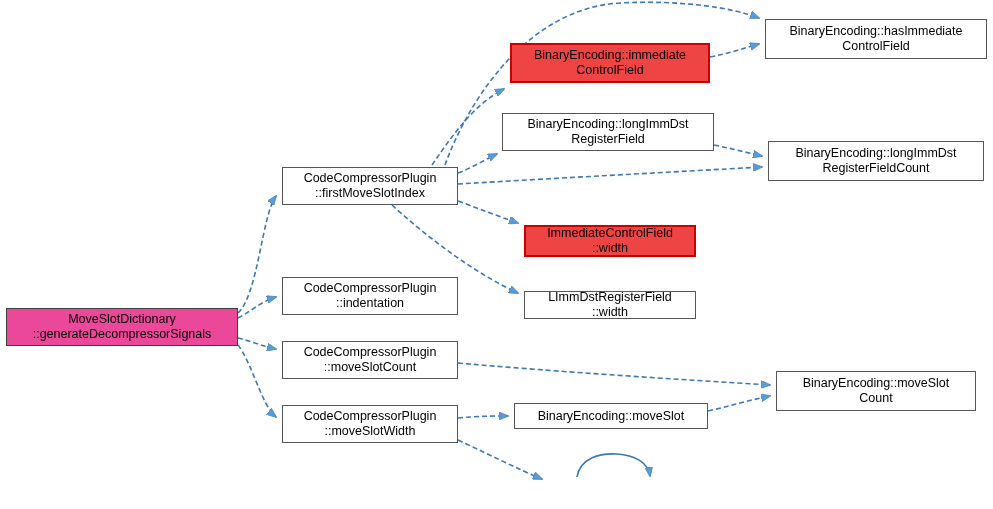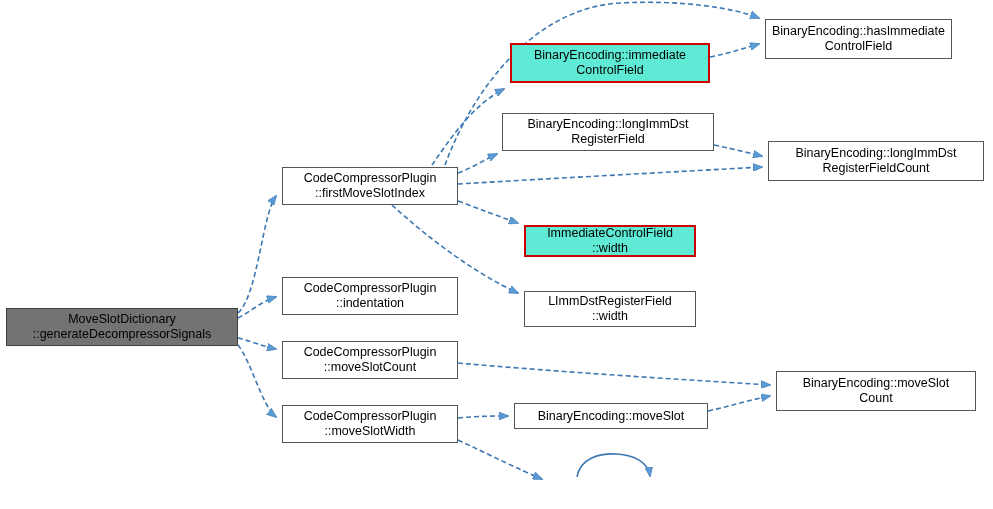--- a/index.html
+++ b/index.html
@@ -21,25 +21,25 @@
     font-size:12.5px;
     line-height:15px;
     color:#000000;
     background:#ffffff;
     border:1px solid #555555;
     white-space:pre-line;
     letter-spacing:0px;
     z-index:5;
   }
   .node.root{
-    background:#737373;
+    background:#ec4899;
     border:1px solid #404040;
   }
   .node.hl{
-    background:#5eead4;
+    background:#ef4444;
     border:2px solid #cc0000;
   }
   .node .lbl{display:block;width:100%;padding:0 3px;}
 </style>
 </head>
 <body>
 
 <div id="canvas">
 
   <svg id="edges" viewBox="0 0 993 509" xmlns="http://www.w3.org/2000/svg">
@@ -119,31 +119,31 @@
   <div class="node" style="left:502px;top:113px;width:212px;height:38px;">
     <span class="lbl">BinaryEncoding::longImmDst
 RegisterField</span>
   </div>
 
   <div class="node hl" style="left:524px;top:225px;width:172px;height:32px;">
     <span class="lbl">ImmediateControlField
 ::width</span>
   </div>
 
-  <div class="node" style="left:524px;top:291px;width:172px;height:36px;">
+  <div class="node" style="left:524px;top:291px;width:172px;height:28px;">
     <span class="lbl">LImmDstRegisterField
 ::width</span>
   </div>
 
   <div class="node" style="left:514px;top:403px;width:194px;height:26px;">
     <span class="lbl">BinaryEncoding::moveSlot</span>
   </div>
 
 
-  <div class="node" style="left:765px;top:19px;width:187px;height:40px;">
+  <div class="node" style="left:765px;top:19px;width:222px;height:40px;">
     <span class="lbl">BinaryEncoding::hasImmediate
 ControlField</span>
   </div>
 
   <div class="node" style="left:768px;top:141px;width:216px;height:40px;">
     <span class="lbl">BinaryEncoding::longImmDst
 RegisterFieldCount</span>
   </div>
 
   <div class="node" style="left:776px;top:371px;width:200px;height:40px;">

